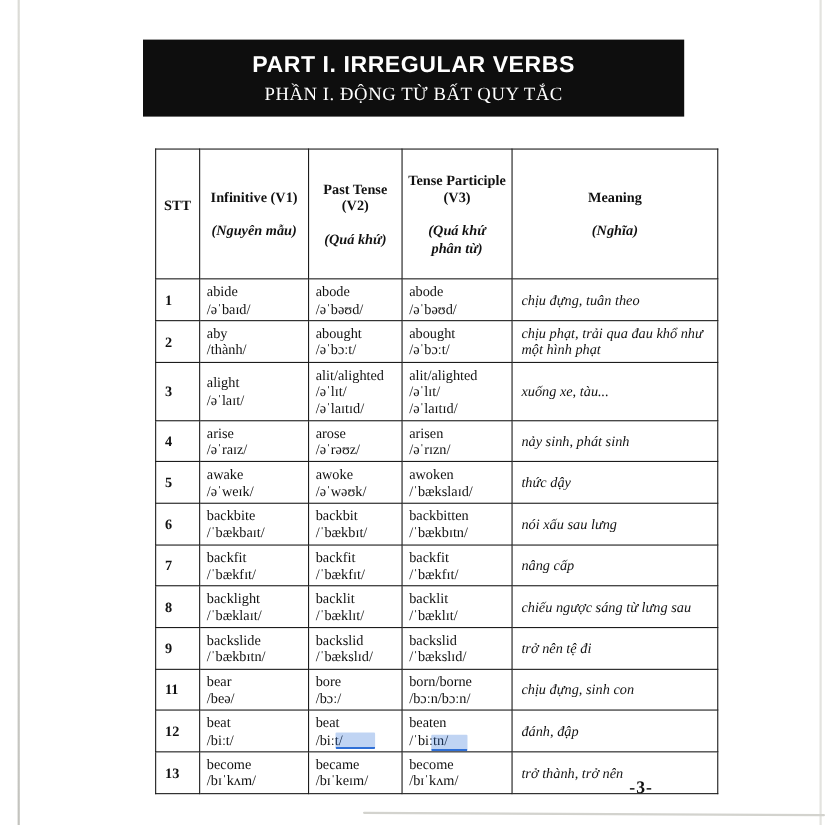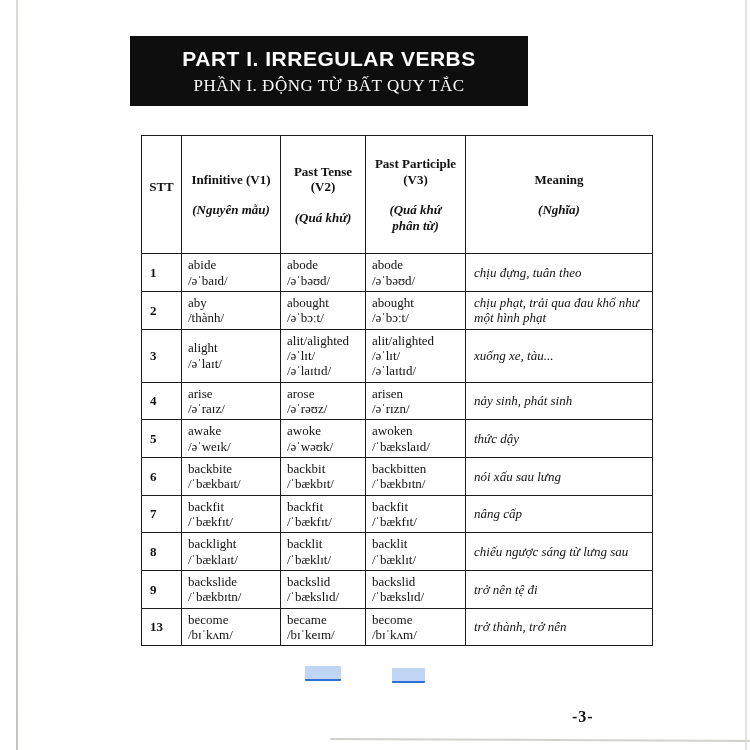--- a/index.html
+++ b/index.html
@@ -33,21 +33,21 @@
     position: absolute;
     left: 330px; bottom: 9px;
     width: 420px; height: 2px;
     background: #d3d3ce;
     transform: rotate(0.3deg);
     border-radius: 2px;
   }
   .banner {
     position: absolute;
     left: 130px; top: 36px;
-    width: 398px; height: 70px;
+    width: 492px; height: 70px;
     background: #0e0e0e;
     color: #ffffff;
     display: flex;
     flex-direction: column;
     justify-content: center;
     align-items: center;
     gap: 5px;
   }
   .banner-line1 {
     font-family: "Liberation Sans", "DejaVu Sans", sans-serif;
@@ -137,21 +137,21 @@
         <th>
           <span class="h-title">Infinitive (V1)</span>
           <span class="h-sub">(Nguyên mẫu)</span>
         </th>
         <th>
           <span class="h-title">Past Tense
 (V2)</span>
           <span class="h-sub">(Quá khứ)</span>
         </th>
         <th>
-          <span class="h-title">Past Participle
+          <span class="h-title">Tense Participle
 (V3)</span>
           <span class="h-sub">(Quá khứ
 phân từ)</span>
         </th>
         <th>
           <span class="h-title">Meaning</span>
           <span class="h-sub">(Nghĩa)</span>
         </th>
       </tr>
     </thead>
@@ -242,20 +242,40 @@
     <td class="stt">9</td>
     <td class="verb">backslide
 /ˈbækbɪtn/</td>
     <td class="verb">backslid
 /ˈbækslɪd/</td>
     <td class="verb">backslid
 /ˈbækslɪd/</td>
     <td class="meaning">trở nên tệ đi</td>
   </tr>
         <tr>
+    <td class="stt">11</td>
+    <td class="verb">bear
+/beə/</td>
+    <td class="verb">bore
+/bɔː/</td>
+    <td class="verb">born/borne
+/bɔːn/bɔːn/</td>
+    <td class="meaning">chịu đựng, sinh con</td>
+  </tr>
+        <tr>
+    <td class="stt">12</td>
+    <td class="verb">beat
+/biːt/</td>
+    <td class="verb">beat
+/biːt/</td>
+    <td class="verb">beaten
+/ˈbiːtn/</td>
+    <td class="meaning">đánh, đập</td>
+  </tr>
+        <tr>
     <td class="stt">13</td>
     <td class="verb">become
 /bɪˈkʌm/</td>
     <td class="verb">became
 /bɪˈkeɪm/</td>
     <td class="verb">become
 /bɪˈkʌm/</td>
     <td class="meaning">trở thành, trở nên</td>
   </tr>
       </tbody>

